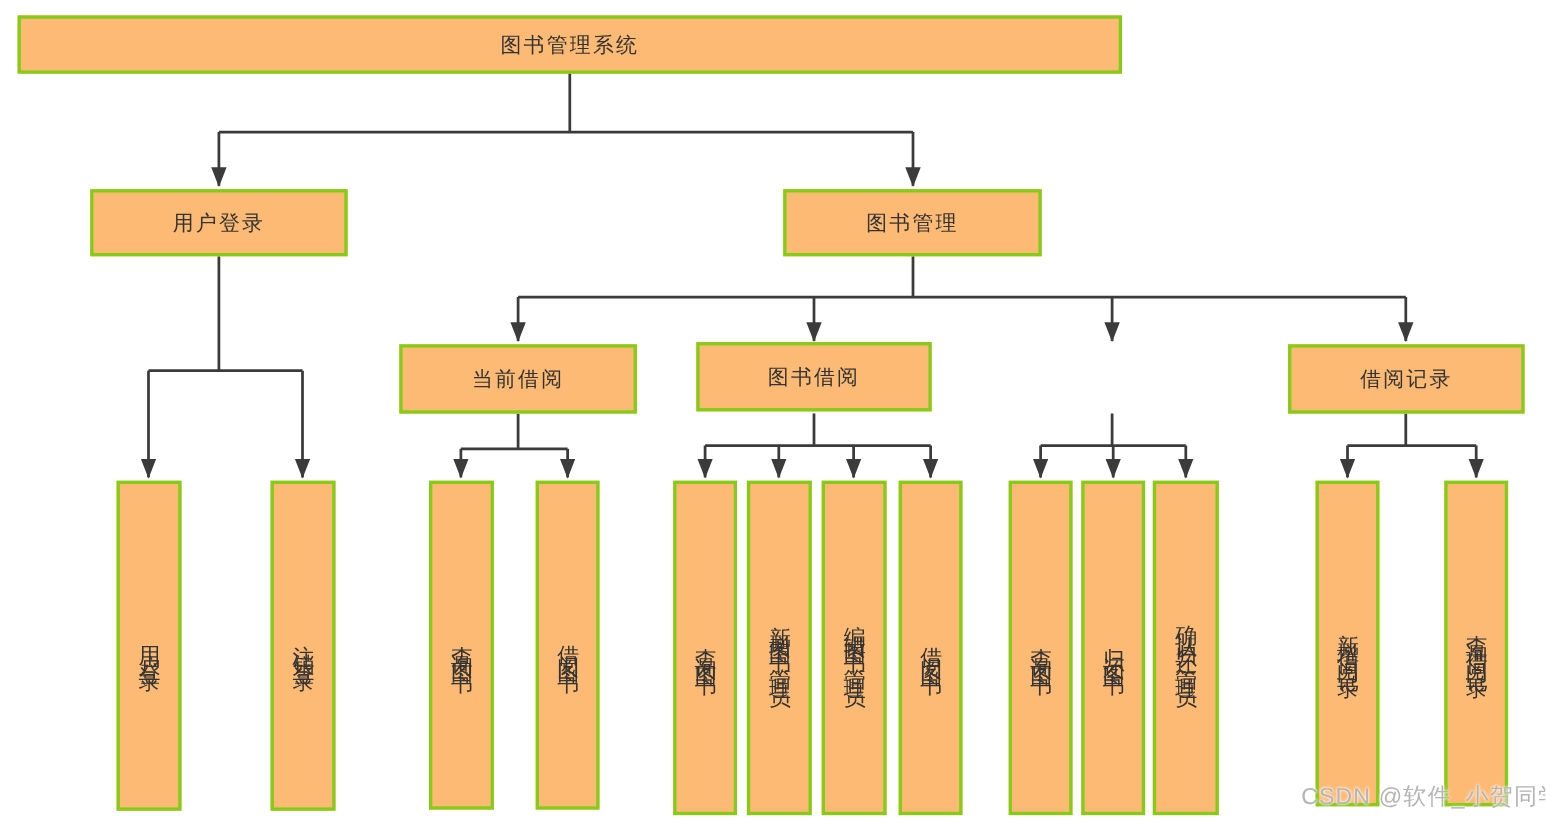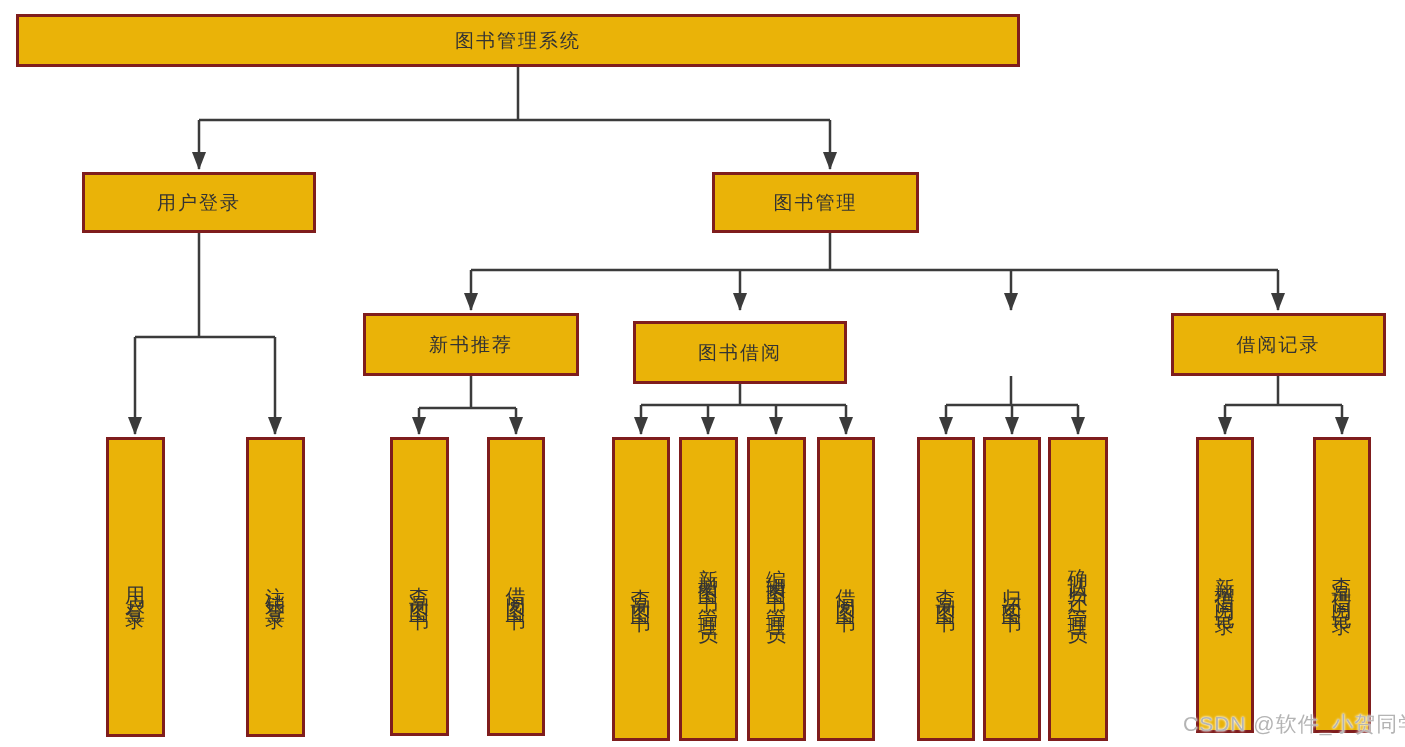--- a/index.html
+++ b/index.html
@@ -13,22 +13,22 @@
   }
   .connectors {
     position: absolute;
     left: 0; top: 0;
     width: 1405px; height: 747px;
     z-index: 1;
   }
   .box {
     position: absolute;
     box-sizing: border-box;
-    border: 3px solid #7f1d1d;
-    background: #eab308;
+    border: 3px solid #84cc16;
+    background: #fdba74;
     display: flex;
     align-items: center;
     justify-content: center;
     z-index: 2;
   }
   .h-label {
     font-size: 19px;
     color: #333333;
     letter-spacing: 2px;
     white-space: nowrap;
@@ -101,28 +101,28 @@
     </g>
   </svg>
 
   <div class="box" style="left:16px; top:14px; width:1004px; height:53px;">
     <span class="h-label">图书管理系统</span>
   </div>
 
   <div class="box" style="left:82px; top:172px; width:234px; height:61px;">
     <span class="h-label">用户登录</span>
   </div>
-  <div class="box" style="left:712px; top:172px; width:207px; height:61px;">
+  <div class="box" style="left:712px; top:172px; width:235px; height:61px;">
     <span class="h-label">图书管理</span>
   </div>
 
   <div class="box" style="left:363px; top:313px; width:216px; height:63px;">
-    <span class="h-label">新书推荐</span>
+    <span class="h-label">当前借阅</span>
   </div>
-  <div class="box" style="left:633px; top:321px; width:214px; height:63px;">
+  <div class="box" style="left:633px; top:311px; width:214px; height:63px;">
     <span class="h-label">图书借阅</span>
   </div>
   <div class="box" style="left:1171px; top:313px; width:215px; height:63px;">
     <span class="h-label">借阅记录</span>
   </div>
 
   <div class="box" style="left:106px; top:437px; width:59px; height:300px;">
     <span class="v-label">用户登录</span>
   </div>
   <div class="box" style="left:246px; top:437px; width:59px; height:300px;">

